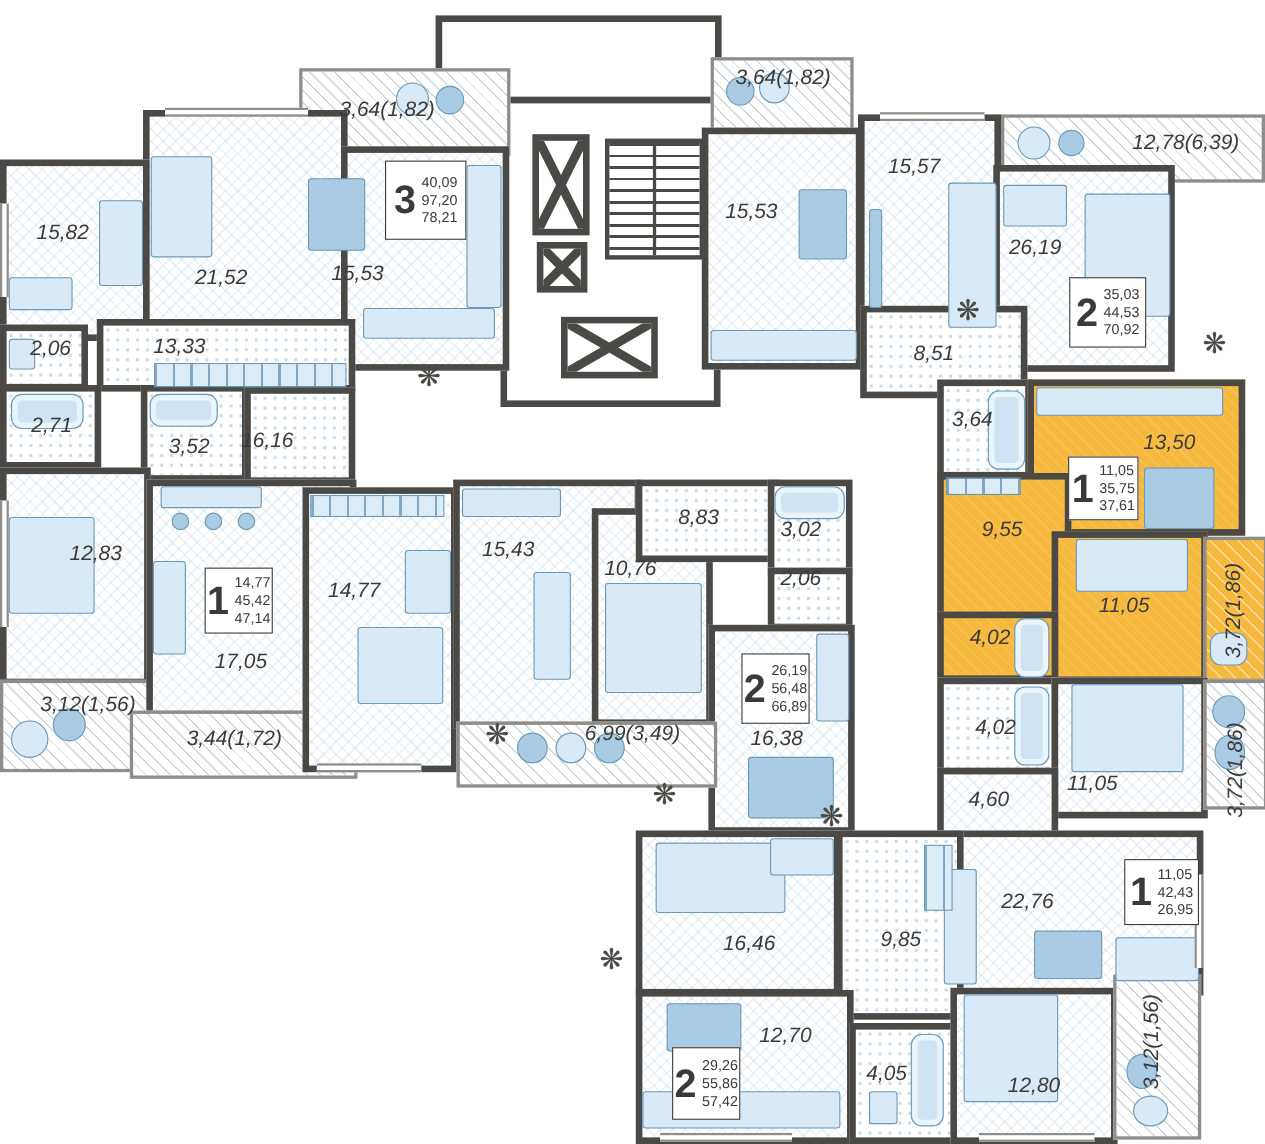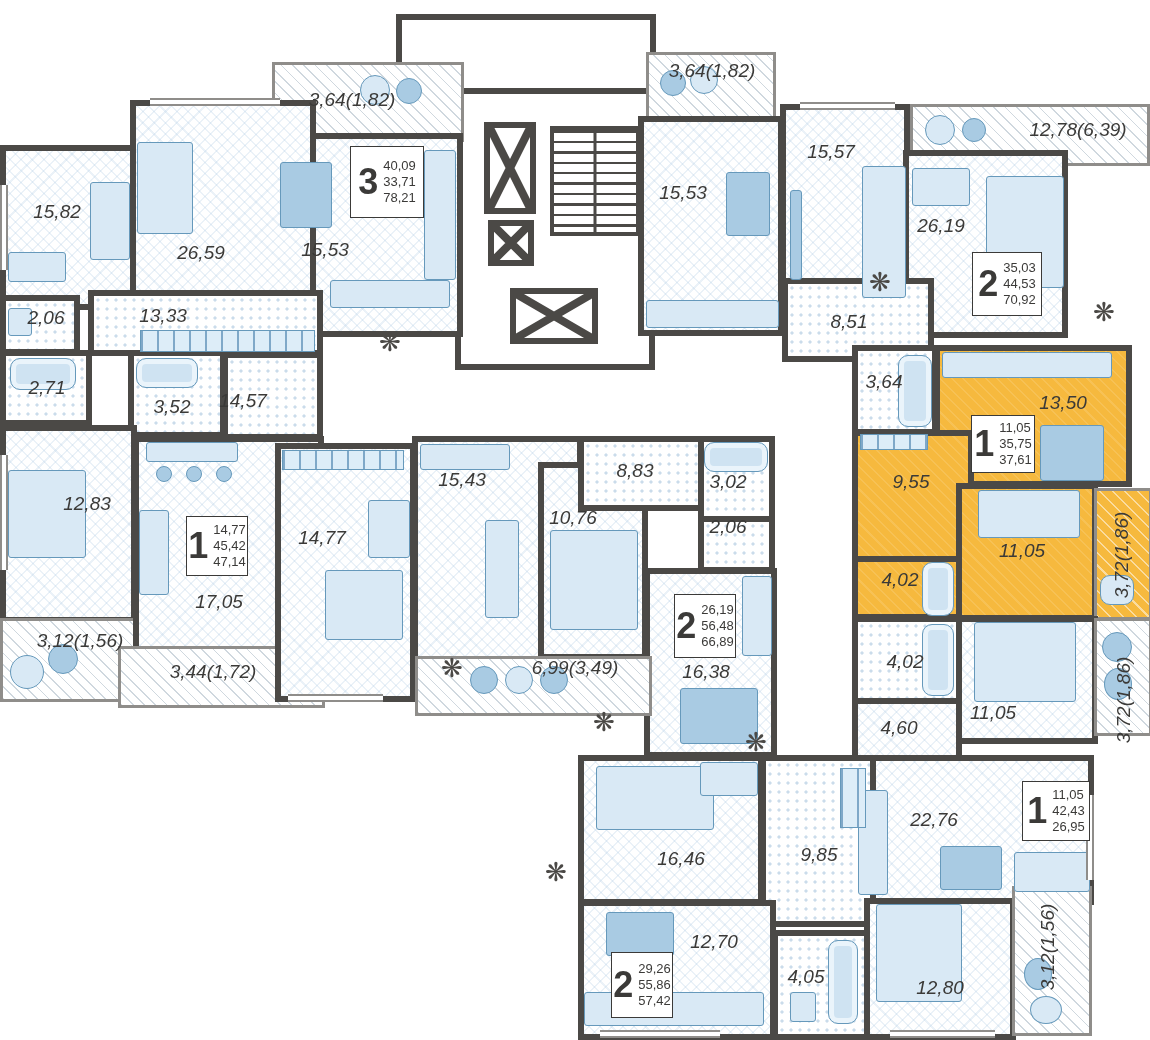--- a/index.html
+++ b/index.html
@@ -208,33 +208,33 @@
   <span class="plant" style="left:390px;top:342px"></span>
   <span class="plant" style="left:880px;top:282px"></span>
   <span class="plant" style="left:1104px;top:312px"></span>
   <span class="plant" style="left:452px;top:668px"></span>
   <span class="plant" style="left:604px;top:722px"></span>
   <span class="plant" style="left:556px;top:872px"></span>
   <span class="plant" style="left:756px;top:742px"></span>
 
   <span class="lbl" style="left:352px;top:100px">3,64(1,82)</span>
   <span class="lbl" style="left:57px;top:212px">15,82</span>
-  <span class="lbl" style="left:201px;top:253px">26,59</span>
+  <span class="lbl" style="left:201px;top:253px">21,52</span>
   <span class="lbl" style="left:325px;top:250px">15,53</span>
   <span class="lbl" style="left:163px;top:316px">13,33</span>
   <span class="lbl" style="left:46px;top:318px">2,06</span>
   <span class="lbl" style="left:47px;top:388px">2,71</span>
   <span class="lbl" style="left:172px;top:407px">3,52</span>
-  <span class="lbl" style="left:243px;top:401px">14,57</span>
+  <span class="lbl" style="left:243px;top:401px">16,16</span>
   <span class="lbl" style="left:87px;top:504px">12,83</span>
   <span class="lbl" style="left:80px;top:641px">3,12(1,56)</span>
   <span class="lbl" style="left:219px;top:602px">17,05</span>
   <span class="lbl" style="left:213px;top:672px">3,44(1,72)</span>
   <span class="lbl" style="left:322px;top:538px">14,77</span>
-  <span class="lbl" style="left:462px;top:480px">15,43</span>
+  <span class="lbl" style="left:462px;top:500px">15,43</span>
   <span class="lbl" style="left:573px;top:518px">10,76</span>
   <span class="lbl" style="left:635px;top:471px">8,83</span>
   <span class="lbl" style="left:728px;top:482px">3,02</span>
   <span class="lbl" style="left:728px;top:527px">2,06</span>
   <span class="lbl" style="left:706px;top:672px">16,38</span>
   <span class="lbl" style="left:575px;top:668px">6,99(3,49)</span>
   <span class="lbl" style="left:712px;top:71px">3,64(1,82)</span>
   <span class="lbl" style="left:683px;top:193px">15,53</span>
   <span class="lbl" style="left:831px;top:152px">15,57</span>
   <span class="lbl" style="left:941px;top:226px">26,19</span>
@@ -255,21 +255,21 @@
   <span class="lbl v" style="left:1048px;top:947px">3,12(1,56)</span>
   <span class="lbl" style="left:681px;top:859px">16,46</span>
   <span class="lbl" style="left:819px;top:855px">9,85</span>
   <span class="lbl" style="left:714px;top:942px">12,70</span>
   <span class="lbl" style="left:806px;top:977px">4,05</span>
 
   <div class="info" style="left:350px;top:146px;width:74px;height:72px">
     <span class="n">3</span>
     <span class="a">
       <div>40,09</div>
-      <div>33,71</div>
+      <div>97,20</div>
       <div>78,21</div>
     </span>
   </div>
   <div class="info" style="left:186px;top:516px;width:62px;height:60px">
     <span class="n">1</span>
     <span class="a">
       <div>14,77</div>
       <div>45,42</div>
       <div>47,14</div>
     </span>

